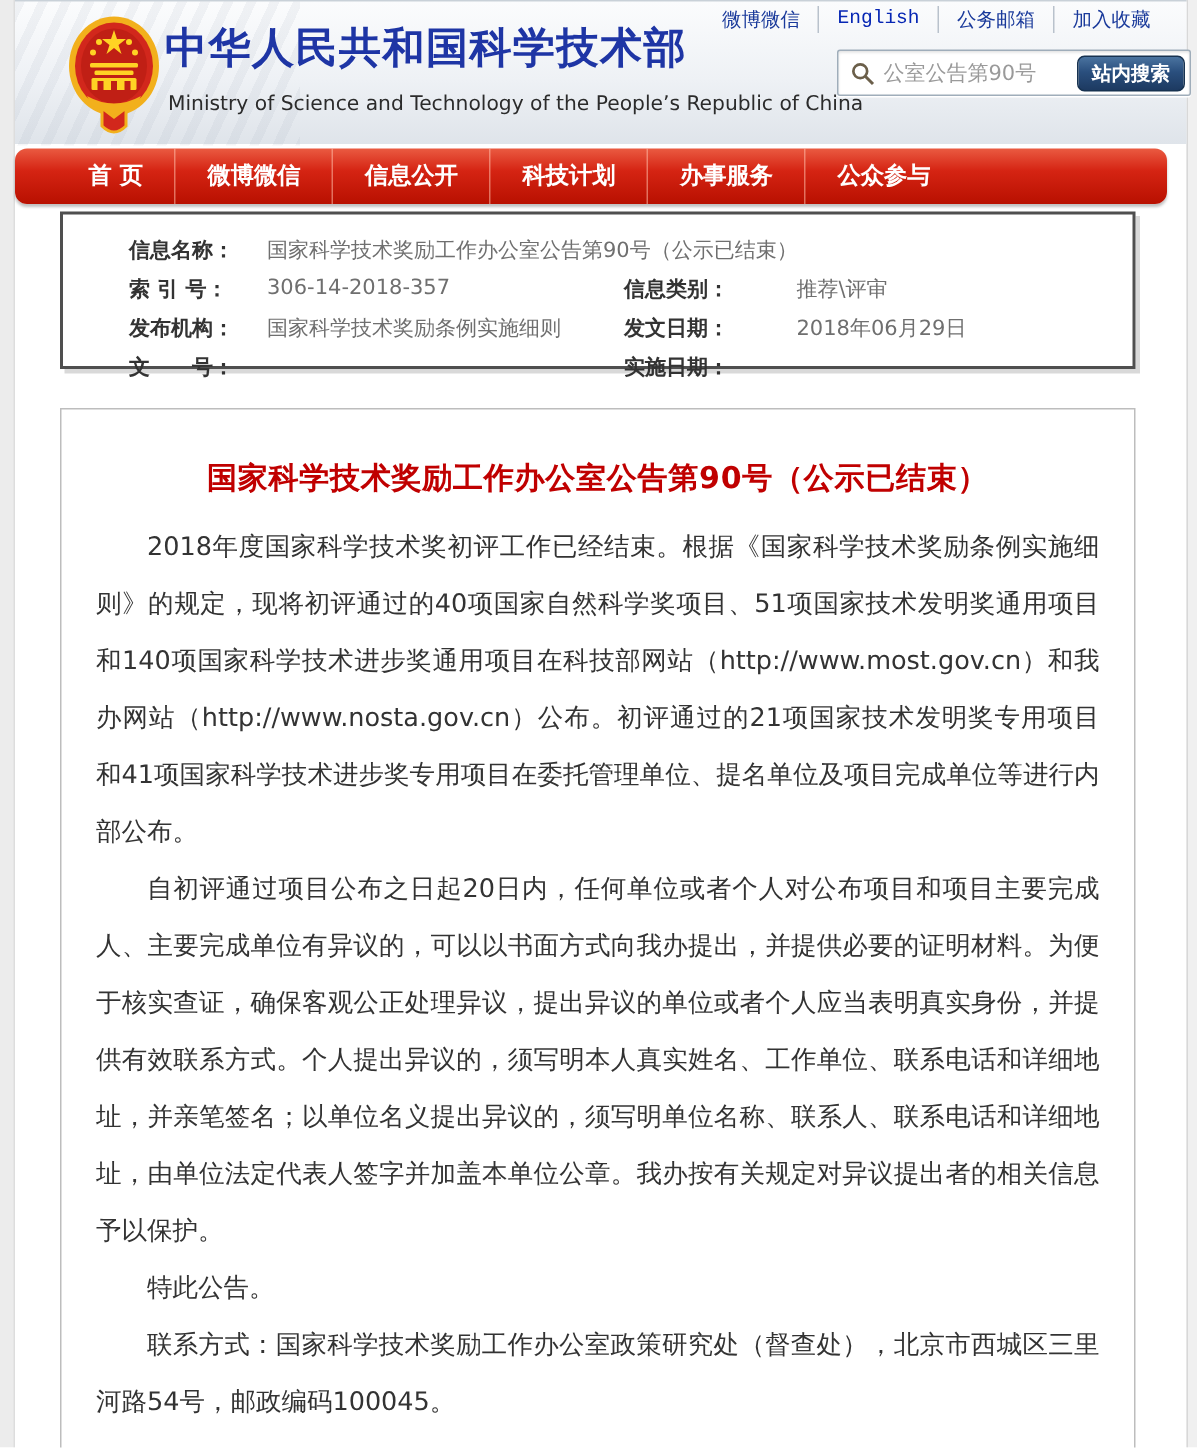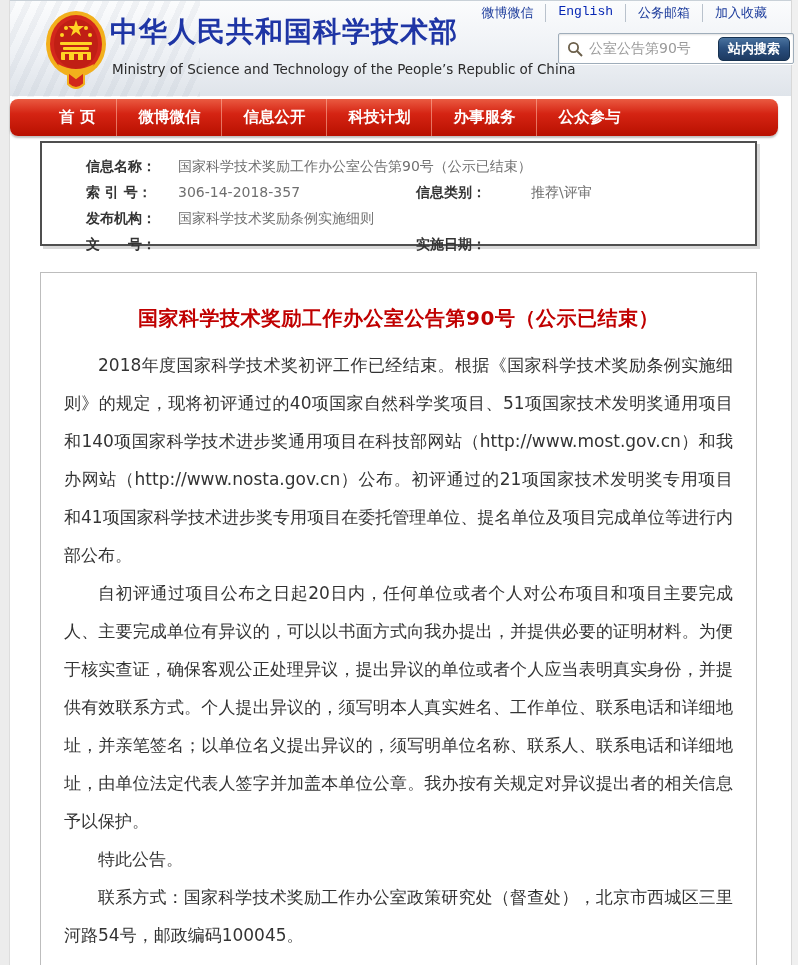--- a/index.html
+++ b/index.html
@@ -142,20 +142,24 @@
     <span class="info-col-right">
       <span class="info-label">信息类别：</span>
       <span class="info-value">推荐\评审</span>
     </span>
   </div>
   <div class="info-row">
     <span class="info-col-left">
       <span class="info-label">发布机构：</span>
       <span class="info-value">国家科学技术奖励条例实施细则</span>
     </span>
+    <span class="info-col-right">
+      <span class="info-label">发文日期：</span>
+      <span class="info-value">2018年06月29日</span>
+    </span>
   </div>
   <div class="info-row">
     <span class="info-col-left">
       <span class="info-label">文　　号：</span>
       <span class="info-value"></span>
     </span>
     <span class="info-col-right">
       <span class="info-label">实施日期：</span>
       <span class="info-value"></span>
     </span>

